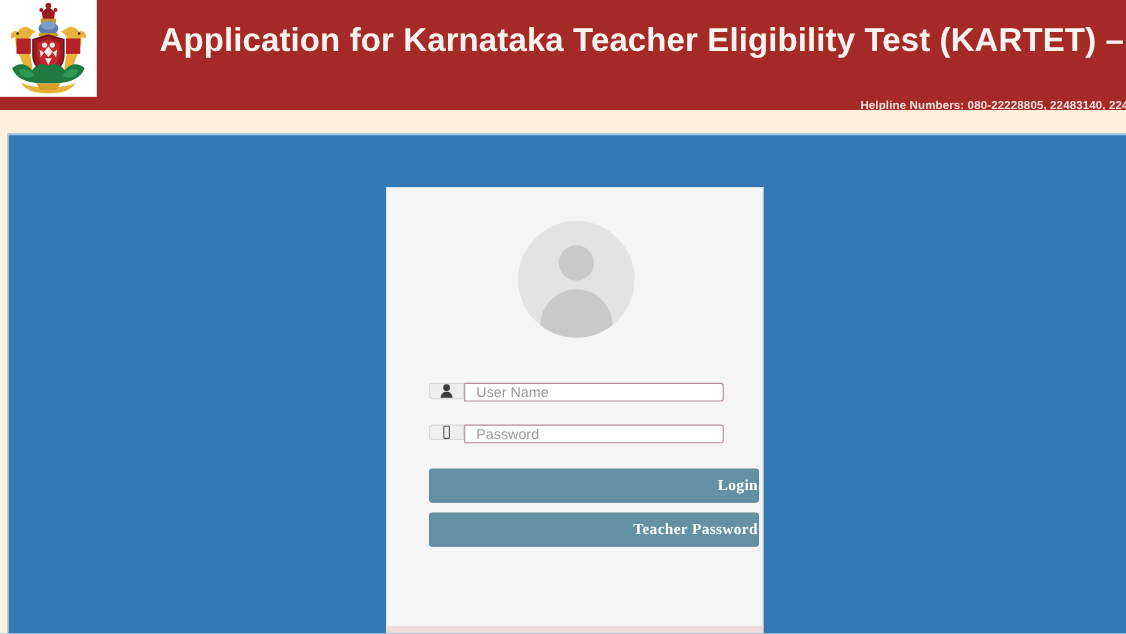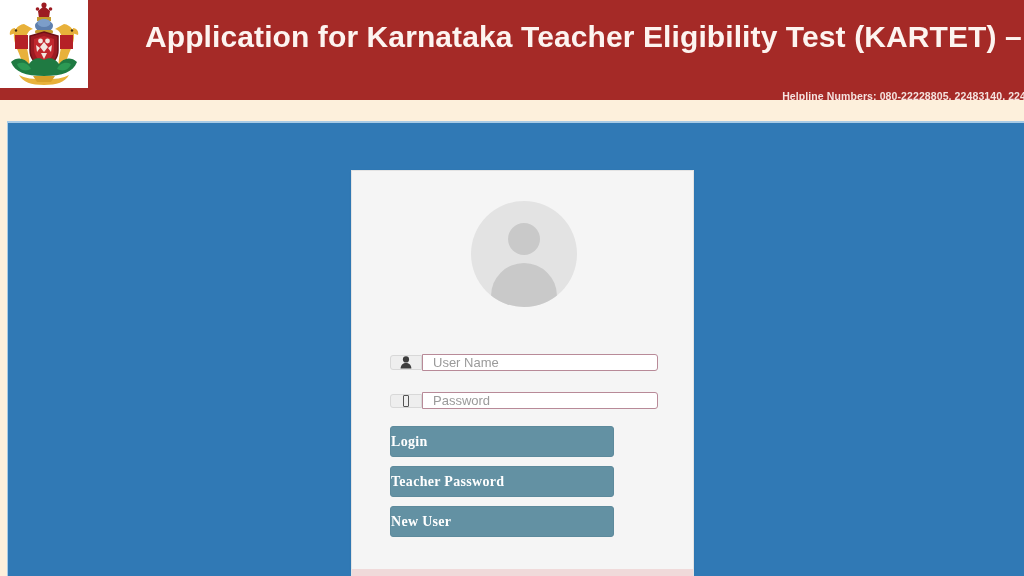--- a/index.html
+++ b/index.html
@@ -156,21 +156,21 @@
   
   .form-area {
     position: absolute;
     left: 38px;
     top: 177px;
     width: 268px;
   }
 
   .input-row {
     display: flex;
-    align-items: center;
+    align-items: flex-start;
     height: 29px;
     margin-bottom: 9px;
   }
 
   .input-addon {
     width: 32px;
     background: #eeeeee;
     border: 1px solid #d8d8d8;
     border-radius: 3px 0 0 3px;
     display: flex;
@@ -202,33 +202,33 @@
     font-size: 13px;
     color: #444444;
     outline: none;
     min-width: 0;
   }
   .text-input::placeholder { color: #9a9a9a; opacity: 1; }
 
   
   .btn {
     display: block;
-    width: 224px;
+    width: 300px;
     height: 31px;
     margin-top: 9px;
     background: #6391a3;
     border: 1px solid #5d8a9c;
     border-radius: 3px;
     color: #ffffff;
     font-family: "Liberation Serif", serif;
     font-size: 14px;
     font-weight: bold;
     letter-spacing: 0.3px;
     cursor: pointer;
-    text-align: left;
+    text-align: right;
     line-height: 29px;
     padding: 0;
   }
   .btn:first-of-type { margin-top: 11px; }
 </style>
 </head>
 <body>
 
 <div id="app">
 
@@ -312,19 +312,18 @@
           <span class="input-addon">
             <span class="addon-tofu"></span>
           </span>
           <input class="text-input" type="password" placeholder="Password" style="">
         </div>
 
         <button class="btn">Login</button>
 
         <button class="btn">Teacher Password</button>
 
-        <button class="btn">New User</button>
       </div>
     </div>
 
     <div class="card-bottom-strip"></div>
   </div>
 </div>
 
 </body></html>

